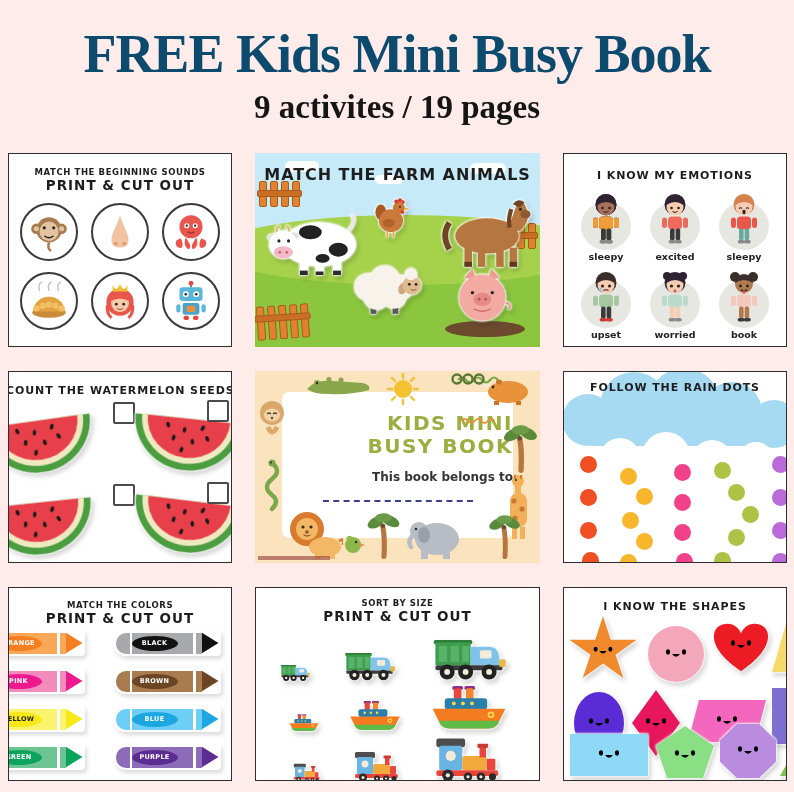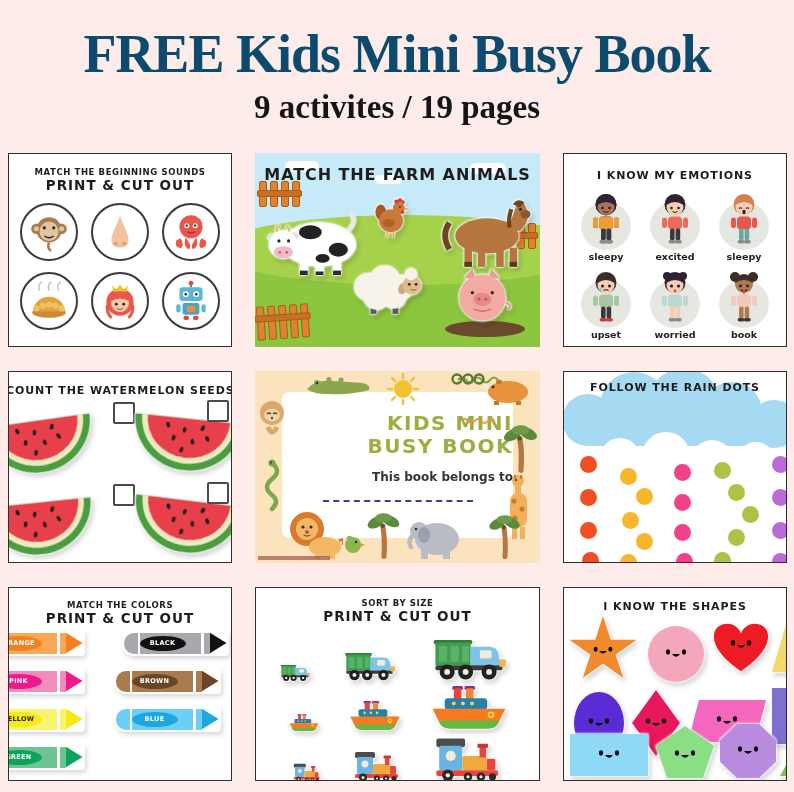--- a/index.html
+++ b/index.html
@@ -761,21 +761,21 @@
     </div>
     <div class="crayon-wrap" style="left:-32px;top:156px">
       <div class="crayon">
           <div class="crayon-body" style="background: rgb(109, 196, 147);">
         <div class="crayon-stripe" style="right:6px"></div>
         <div class="crayon-oval" style="background: rgb(12, 164, 92); color: rgb(255, 255, 255);">GREEN</div>
           </div>
         <div class="crayon-tip" style="background: rgb(12, 164, 92);"></div>
         </div>
     </div>
-    <div class="crayon-wrap" style="left:112px;top:42px">
+    <div class="crayon-wrap" style="left:104px;top:42px">
       <div class="crayon">
           <div class="crayon-body" style="background: rgb(167, 169, 172);">
         <div class="crayon-stripe" style="left:14px"></div>
             <div class="crayon-stripe" style="right:6px"></div>
         <div class="crayon-oval" style="background: rgb(17, 17, 17); color: rgb(255, 255, 255);">BLACK</div>
           </div>
         <div class="crayon-tip" style="background: rgb(17, 17, 17);"></div>
         </div>
     </div>
     <div class="crayon-wrap" style="left:104px;top:80px">
@@ -791,20 +791,30 @@
     <div class="crayon-wrap" style="left:104px;top:118px">
       <div class="crayon">
           <div class="crayon-body" style="background: rgb(109, 207, 246);">
         <div class="crayon-stripe" style="left:14px"></div>
             <div class="crayon-stripe" style="right:6px"></div>
         <div class="crayon-oval" style="background: rgb(29, 167, 224); color: rgb(255, 255, 255);">BLUE</div>
           </div>
         <div class="crayon-tip" style="background: rgb(29, 167, 224);"></div>
         </div>
     </div>
+    <div class="crayon-wrap" style="left:104px;top:156px">
+      <div class="crayon">
+          <div class="crayon-body" style="background: rgb(140, 107, 184);">
+        <div class="crayon-stripe" style="left:14px"></div>
+            <div class="crayon-stripe" style="right:6px"></div>
+        <div class="crayon-oval" style="background: rgb(92, 45, 145); color: rgb(255, 255, 255);">PURPLE</div>
+          </div>
+        <div class="crayon-tip" style="background: rgb(92, 45, 145);"></div>
+        </div>
+    </div>
   </div>
 
   <div class="card">
     <div class="hand1 sort-title">SORT BY SIZE</div>
     <div class="hand2">PRINT &amp; CUT OUT</div>
     <div class="sort-row" style="margin-top:6px">
       <svg class="sticker" viewBox="0 0 100 62" style="width:34px;height:21px">
           <use href="#truck-def"></use>
         </svg>
       <svg class="sticker" viewBox="0 0 100 62" style="width:58px;height:36px">

